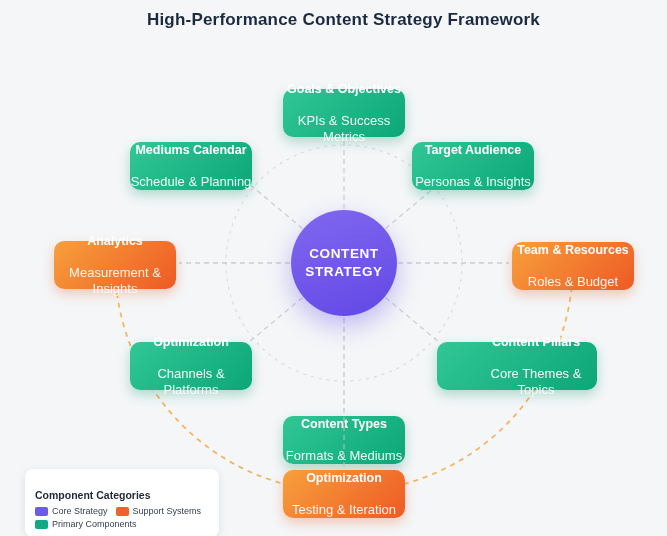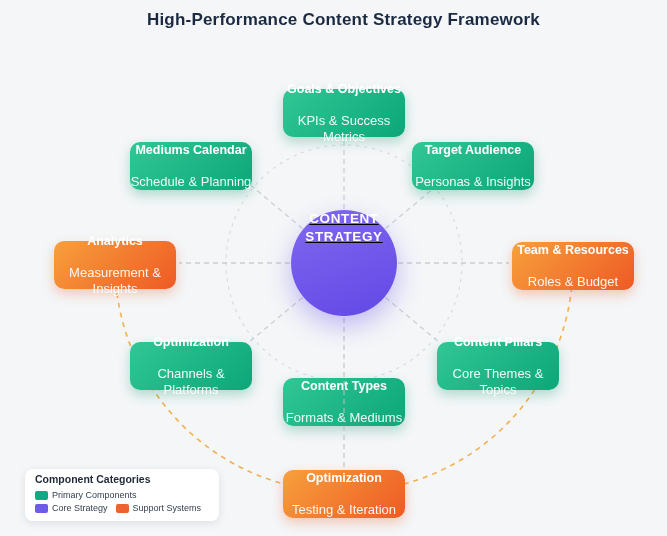--- a/index.html
+++ b/index.html
@@ -36,31 +36,30 @@
     box-shadow:0 5px 12px rgba(238,90,36,0.30);
   }
   .node-title{font-size:12.5px;font-weight:bold;color:#ffffff;line-height:1.2;}
   .node-sub{font-size:13px;color:rgba(255,255,255,0.92);margin-top:16px;line-height:1.2;}
 
   .center-circle{
     position:absolute;z-index:4;left:291px;top:210px;width:106px;height:106px;
     border-radius:50%;
     background:linear-gradient(160deg,#8168f0 0%,#6248e5 100%);
     box-shadow:0 10px 24px rgba(98,72,229,0.35);
-    display:flex;flex-direction:column;align-items:center;
+    display:flex;flex-direction:column;align-items:center;justify-content:center;
     text-align:center;
-    text-decoration:underline;
   }
   .center-line{font-size:13.5px;font-weight:bold;color:#ffffff;letter-spacing:0.6px;line-height:1.35;}
 
   .legend{
     position:absolute;z-index:5;left:25px;top:469px;
     background:rgba(255,255,255,0.97);border-radius:8px;
     box-shadow:0 2px 8px rgba(20,30,50,0.10);
-    padding:4px 10px 8px 10px;min-width:122px;
+    padding:20px 10px 8px 10px;min-width:122px;
   }
   .legend-title{font-size:10.5px;font-weight:bold;color:#1f2937;margin-bottom:5px;}
   .legend-row{display:flex;align-items:center;margin-top:3px;white-space:nowrap;}
   .legend-item{display:flex;align-items:center;margin-right:8px;}
   .swatch{width:13px;height:9px;border-radius:2px;margin-right:4px;flex:0 0 auto;}
   .sw-core{background:#6c5ce7;}
   .sw-support{background:#ed6330;}
   .sw-primary{background:#12a884;}
   .legend-label{font-size:9px;color:#374151;}
 </style>
@@ -89,26 +88,26 @@
 <div class="node green" style="left:412px;top:142px;">
   <div class="node-title">Target Audience</div>
   <div class="node-sub">Personas &amp; Insights</div>
 </div>
 
 <div class="node orange" style="left:512px;top:242px;">
   <div class="node-title">Team &amp; Resources</div>
   <div class="node-sub">Roles &amp; Budget</div>
 </div>
 
-<div class="node green" style="left:437px;top:342px;">
+<div class="node green" style="left:437px;top:342px;padding-left:38px;">
   <div class="node-title">Content Pillars</div>
   <div class="node-sub">Core Themes &amp; Topics</div>
 </div>
 
-<div class="node green" style="left:283px;top:378px;text-align:right;">
+<div class="node green" style="left:283px;top:416px;text-align:right;">
   <div class="node-title">Content Types</div>
   <div class="node-sub">Formats &amp; Mediums</div>
 </div>
 
 <div class="node orange" style="left:283px;top:470px;text-align:right;">
   <div class="node-title">Optimization</div>
   <div class="node-sub">Testing &amp; Iteration</div>
 </div>
 
 <div class="node green" style="left:130px;top:342px;">
@@ -132,27 +131,27 @@
 
 <div class="center-circle">
   <div class="center-line">CONTENT</div>
   <div class="center-line">STRATEGY</div>
 </div>
 
 <div class="legend">
   <div class="legend-title">Component Categories</div>
   <div class="legend-row">
     <div class="legend-item">
-      <span class="swatch sw-primary"></span>
-      <span class="legend-label">Primary Components</span>
-    </div>
-  </div>
-  <div class="legend-row">
-    <div class="legend-item">
       <span class="swatch sw-core"></span>
       <span class="legend-label">Core Strategy</span>
     </div>
     <div class="legend-item">
       <span class="swatch sw-support"></span>
       <span class="legend-label">Support Systems</span>
     </div>
   </div>
+  <div class="legend-row">
+    <div class="legend-item">
+      <span class="swatch sw-primary"></span>
+      <span class="legend-label">Primary Components</span>
+    </div>
+  </div>
 </div>
 
 </body></html>

